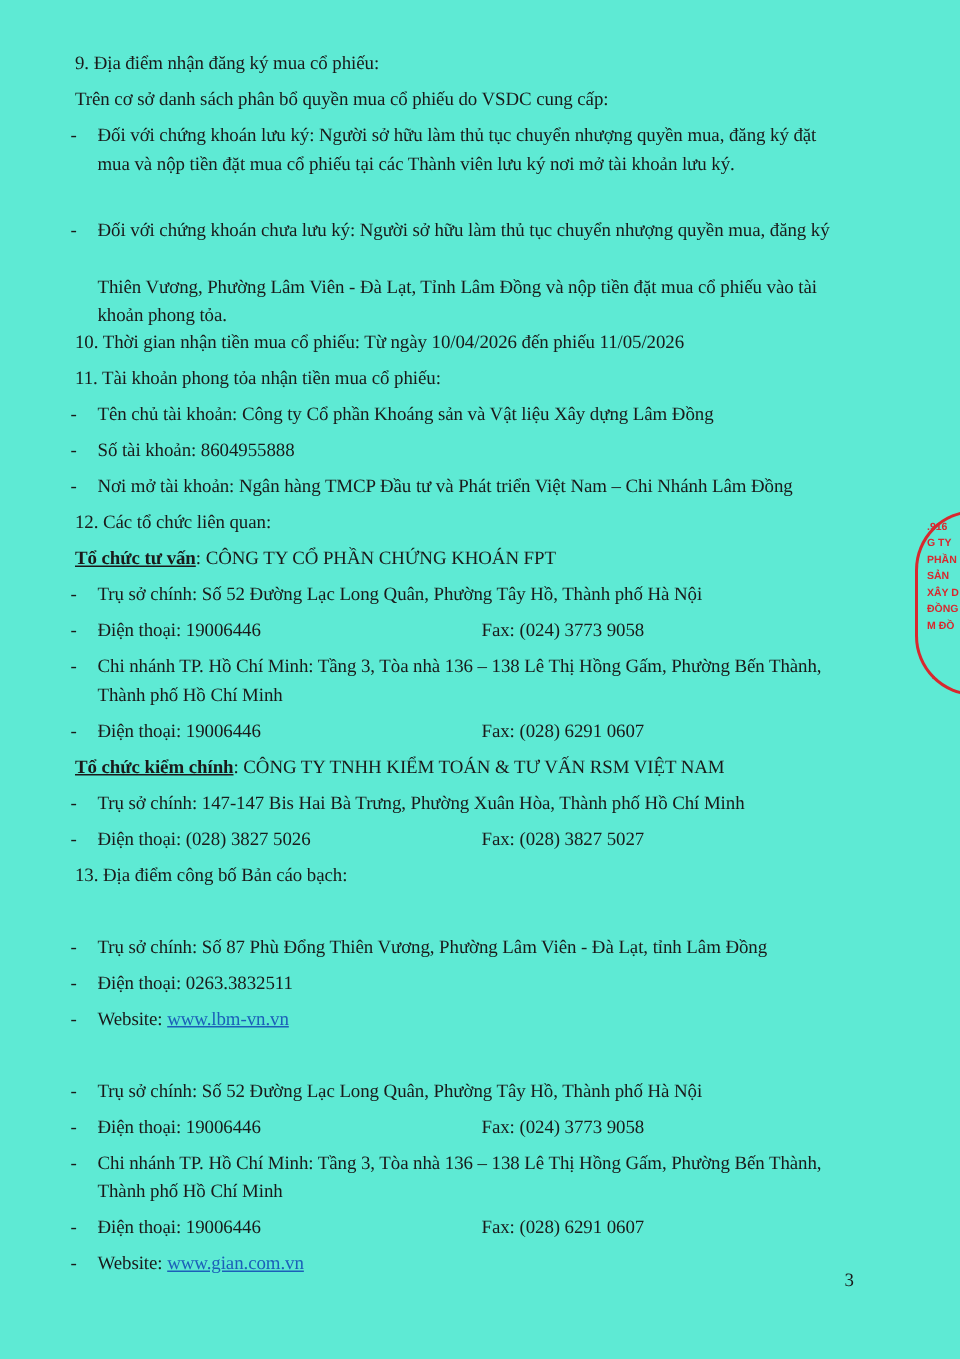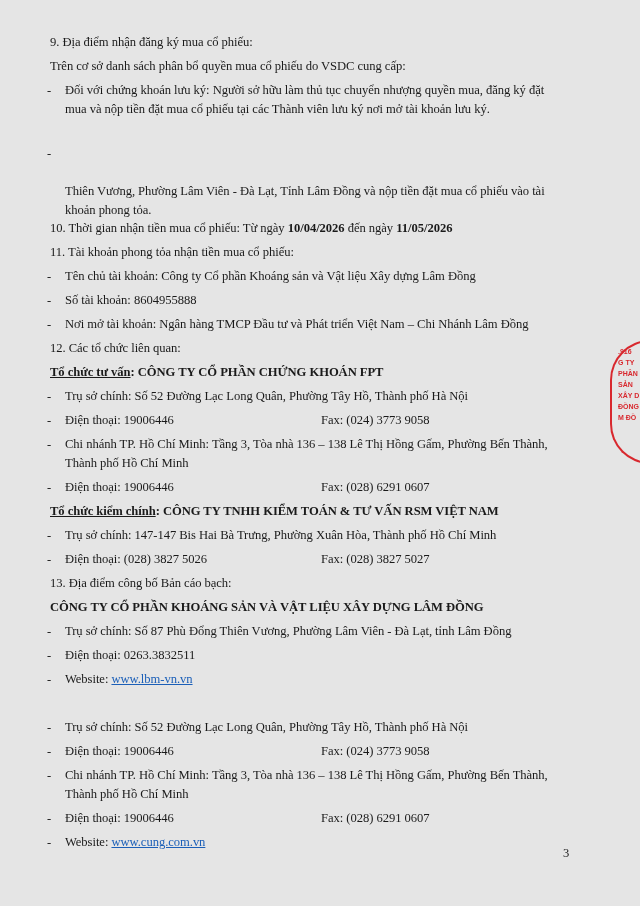--- a/index.html
+++ b/index.html
@@ -1,28 +1,28 @@
 <!DOCTYPE html>
 <html><head>
   <meta charset="utf-8">
   <style>
     html, body { margin: 0; padding: 0; background: #ffffff; }
     body {
       width: 640px; height: 906px; position: relative; overflow: hidden;
       font-family: "Liberation Serif", serif; color: #1a1a1a;
     }
-    .page { position: absolute; left: 0; top: 0; width: 640px; height: 906px; background: #e5e5e5; }
+    .page { position: absolute; left: 0; top: 0; width: 640px; height: 906px; background: #5eead4; }
     .line {
       position: absolute; left: 0; font-size: 12.6px; line-height: 16px;
       white-space: nowrap; letter-spacing: -0.05px;
     }
     .dash { position: absolute; left: 47px; }
     .item { position: absolute; left: 65px; }
     .heading-left { position: absolute; left: 50px; }
-    .bold { font-weight: bold; }
+    .bold { font-weight: normal; }
     .ul { text-decoration: underline; font-weight: bold; }
     .fax { position: absolute; left: 321px; }
     .link { color: #1b5fb8; text-decoration: underline; }
     .page-number { position: absolute; left: 563px; top: 846px; font-size: 12.6px; }
     .stamp {
       position: absolute; left: 610px; top: 340px; width: 60px; height: 120px;
       color: #d8282e; font-family: "Liberation Sans", sans-serif; font-weight: bold;
       font-size: 7px; line-height: 11px;
     }
     .stamp .ring {
@@ -37,25 +37,26 @@
 <div class="page">
 
   <div class="line heading-left" style="top:34px">9.  Địa điểm nhận đăng ký mua cổ phiếu:</div>
   <div class="line heading-left" style="top:58px">Trên cơ sở danh sách phân bổ quyền mua cổ phiếu do VSDC cung cấp:</div>
 
   <div class="line dash" style="top:82px">-</div>
   <div class="line item" style="top:101px">mua và nộp tiền đặt mua cổ phiếu tại các Thành viên lưu ký nơi mở tài khoản lưu ký.</div>
   <div class="line item" style="top:82px">Đối với chứng khoán lưu ký: Người sở hữu làm thủ tục chuyển nhượng quyền mua, đăng ký đặt</div>
 
   <div class="line dash" style="top:145px">-</div>
+  <div class="line item" style="top:145px">Đối với chứng khoán chưa lưu ký: Người sở hữu làm thủ tục chuyển nhượng quyền mua, đăng ký</div>
   <div class="line item" style="top:183px">Thiên Vương, Phường Lâm Viên - Đà Lạt, Tỉnh Lâm Đồng và nộp tiền đặt mua cổ phiếu vào tài</div>
   <div class="line item" style="top:202px">khoản phong tỏa.</div>
 
   <div class="line heading-left" style="top:220px">
-    <span>10.  Thời gian nhận tiền mua cổ phiếu: Từ ngày </span><span class="bold">10/04/2026</span><span> đến ngày </span><span class="bold">11/05/2026</span>
+    <span>10.  Thời gian nhận tiền mua cổ phiếu: Từ ngày </span><span class="bold">10/04/2026</span><span> đến phiếu </span><span class="bold">11/05/2026</span>
   </div>
 
   <div class="line heading-left" style="top:244px">11.  Tài khoản phong tỏa nhận tiền mua cổ phiếu:</div>
   <div class="line dash" style="top:268px">-</div>
   <div class="line item" style="top:268px">Tên chủ tài khoản: Công ty Cổ phần Khoáng sản và Vật liệu Xây dựng Lâm Đồng</div>
   <div class="line dash" style="top:292px">-</div>
   <div class="line item" style="top:292px">Số tài khoản: 8604955888</div>
   <div class="line dash" style="top:316px">-</div>
   <div class="line item" style="top:316px">Nơi mở tài khoản: Ngân hàng TMCP Đầu tư và Phát triển Việt Nam – Chi Nhánh Lâm Đồng</div>
 
@@ -78,21 +79,20 @@
   <div class="line heading-left" style="top:503px">
     <span class="ul">Tổ chức kiểm chính</span><span class="bold">: CÔNG TY TNHH KIỂM TOÁN &amp; TƯ VẤN RSM VIỆT NAM</span>
   </div>
   <div class="line dash" style="top:527px">-</div>
   <div class="line item" style="top:527px">Trụ sở chính: 147-147 Bis Hai Bà Trưng, Phường Xuân Hòa, Thành phố Hồ Chí Minh</div>
   <div class="line dash" style="top:551px">-</div>
   <div class="line item" style="top:551px">Điện thoại: (028) 3827 5026</div>
   <div class="line fax" style="top:551px">Fax: (028) 3827 5027</div>
 
   <div class="line heading-left" style="top:575px">13.  Địa điểm công bố Bản cáo bạch:</div>
-  <div class="line heading-left bold" style="top:599px">CÔNG TY CỔ PHẦN KHOÁNG SẢN VÀ VẬT LIỆU XÂY DỰNG LÂM ĐỒNG</div>
   <div class="line dash" style="top:623px">-</div>
   <div class="line item" style="top:623px">Trụ sở chính: Số 87 Phù Đổng Thiên Vương, Phường Lâm Viên - Đà Lạt, tỉnh Lâm Đồng</div>
   <div class="line dash" style="top:647px">-</div>
   <div class="line item" style="top:647px">Điện thoại: 0263.3832511</div>
   <div class="line dash" style="top:671px">-</div>
   <div class="line item" style="top:671px">
     <span>Website: </span><a class="link">www.lbm-vn.vn</a>
   </div>
 
   <div class="line dash" style="top:719px">-</div>
@@ -101,21 +101,21 @@
   <div class="line item" style="top:743px">Điện thoại: 19006446</div>
   <div class="line fax" style="top:743px">Fax: (024) 3773 9058</div>
   <div class="line dash" style="top:767px">-</div>
   <div class="line item" style="top:767px">Chi nhánh TP. Hồ Chí Minh: Tầng 3, Tòa nhà 136 – 138 Lê Thị Hồng Gấm, Phường Bến Thành,</div>
   <div class="line item" style="top:786px">Thành phố Hồ Chí Minh</div>
   <div class="line dash" style="top:810px">-</div>
   <div class="line item" style="top:810px">Điện thoại: 19006446</div>
   <div class="line fax" style="top:810px">Fax: (028) 6291 0607</div>
   <div class="line dash" style="top:834px">-</div>
   <div class="line item" style="top:834px">
-    <span>Website: </span><a class="link">www.cung.com.vn</a>
+    <span>Website: </span><a class="link">www.gian.com.vn</a>
   </div>
 
   <div class="page-number">3</div>
 
   <div class="stamp">
     <div class="ring"></div>
     <div class="txt">
       <div>.916</div>
       <div>G TY</div>
       <div>PHẦN</div>

